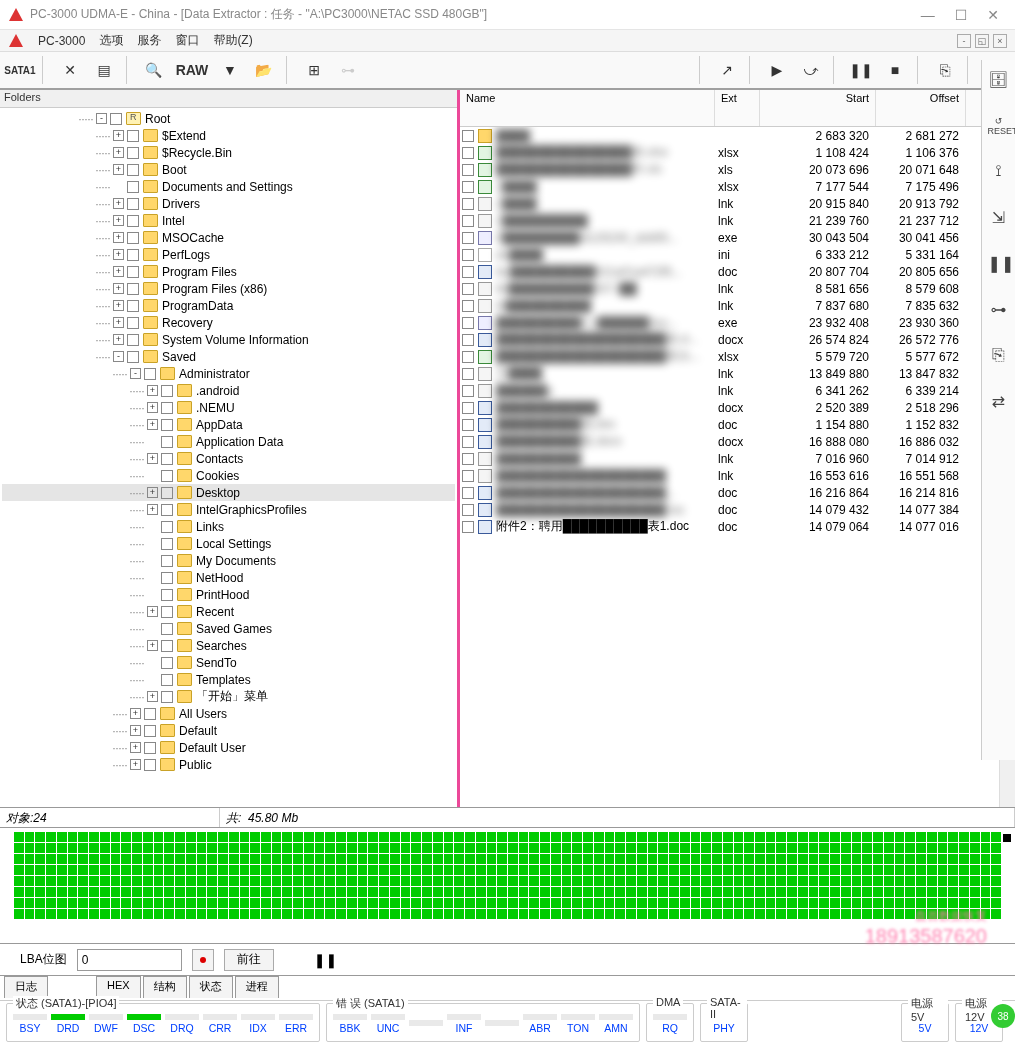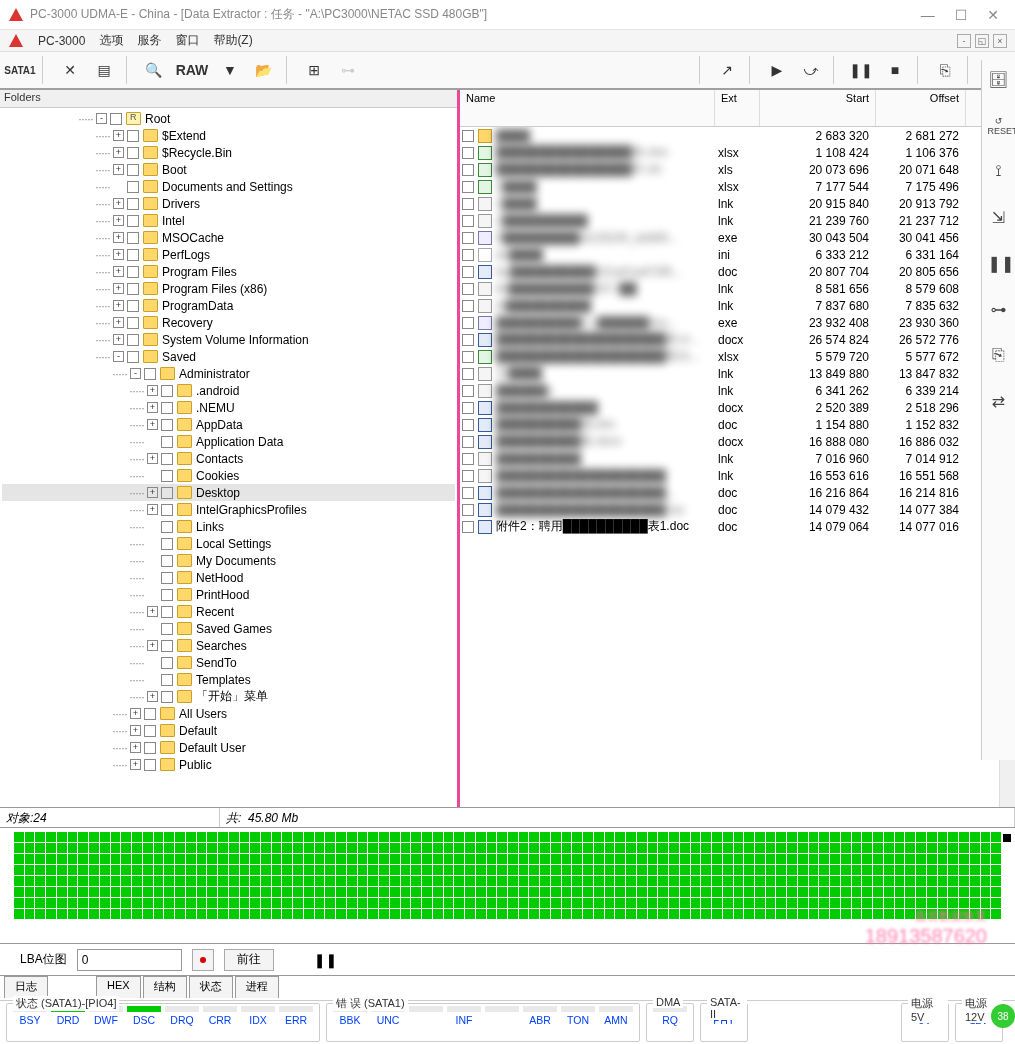--- a/index.html
+++ b/index.html
@@ -63,21 +63,21 @@
 .sector-cell { background:#0c0; height:10px; }
 .sector-grid-ind { position:absolute; right:4px; top:6px; width:8px; height:8px; background:#000; }
 .lba-bar { height:32px; display:flex; align-items:center; padding:4px 20px; gap:10px; border-bottom:1px solid #999; }
 .lba-input { width:105px; height:22px; border:1px solid #999; padding:0 4px; }
 .lba-btn-rec { width:22px; height:22px; border:1px solid #aaa; background:#f4f4f4; display:flex; align-items:center; justify-content:center; }
 .lba-btn { width:50px; height:22px; border:1px solid #aaa; background:#f4f4f4; }
 .tabs-bar { height:22px; display:flex; padding-left:4px; gap:2px;text-align:center; }
 .tab { padding:2px 10px; border:1px solid #999; border-bottom:none; background:#f4f4f4; font-size:11px; }
 .tab.active { background:#be185d; position:relative; top:11px;margin-top:20px; }
 .status-bottom { position:absolute; bottom:0; left:0; right:0; height:44px; display:flex; padding:2px 6px; border-top:1px solid #ccc; background:#fff; }
-.status-group { border:1px solid #ccc; border-radius:2px; margin-right:6px; padding:2px 6px 0 6px; position:relative; display:flex; gap:4px; }
+.status-group { border:1px solid #ccc; border-radius:2px; margin-right:6px; padding:2px 6px 0 6px; position:relative; display:flex; gap:4px;align-items:center; }
 .status-group-title { position:absolute; top:-8px; left:6px; background:#fff; padding:0 3px; font-size:11px; color:#333; }
 .ind { width:34px; text-align:center; }
 .ind-box { height:6px; background:#0c0; margin-bottom:2px; }
 .ind-box.off { background:#e9e9e9; }
 .ind-label { font-size:10.5px; color:#0040ff; }
 .right-sidebar { position:absolute; top:60px; right:0; width:34px; height:700px; border-left:1px solid #ccc; background:#fafafa; display:flex; flex-direction:column; align-items:center; padding-top:10px; gap:24px; }
 .rs-icon { width:22px; height:22px; font-size:16px; text-align:center; color:#444; }
 .watermark { position:absolute; right:28px; bottom:96px; color:#f7a; font-size:18px; font-weight:500; opacity:0.9; text-align:right; filter:blur(1.5px); }
 .watermark .phone { font-size:20px; filter:none; }
 .green-badge { position:absolute; right:0; bottom:16px; width:24px; height:24px; border-radius:50%; background:#3c3; color:#fff; font-size:10px; display:flex; align-items:center; justify-content:center; }
@@ -500,21 +500,21 @@
           <div class="fr-num fr-offset">30 041 456</div>
         </div>
         <div class="file-row">
           <div class="fr-name">
             <span class="fr-chk"></span>
             <span class="fr-icon ini"></span>
             <span class="fr-text">de████</span>
           </div>
           <div class="fr-ext">ini</div>
           <div class="fr-num fr-start">6 333 212</div>
-          <div class="fr-num fr-offset">6 331 164</div>
+          <div class="fr-num fr-offset">5 331 164</div>
         </div>
         <div class="file-row">
           <div class="fr-name">
             <span class="fr-chk"></span>
             <span class="fr-icon doc"></span>
             <span class="fr-text">far██████████621a01a472f5...</span>
           </div>
           <div class="fr-ext">doc</div>
           <div class="fr-num fr-start">20 807 704</div>
           <div class="fr-num fr-offset">20 805 656</div>

